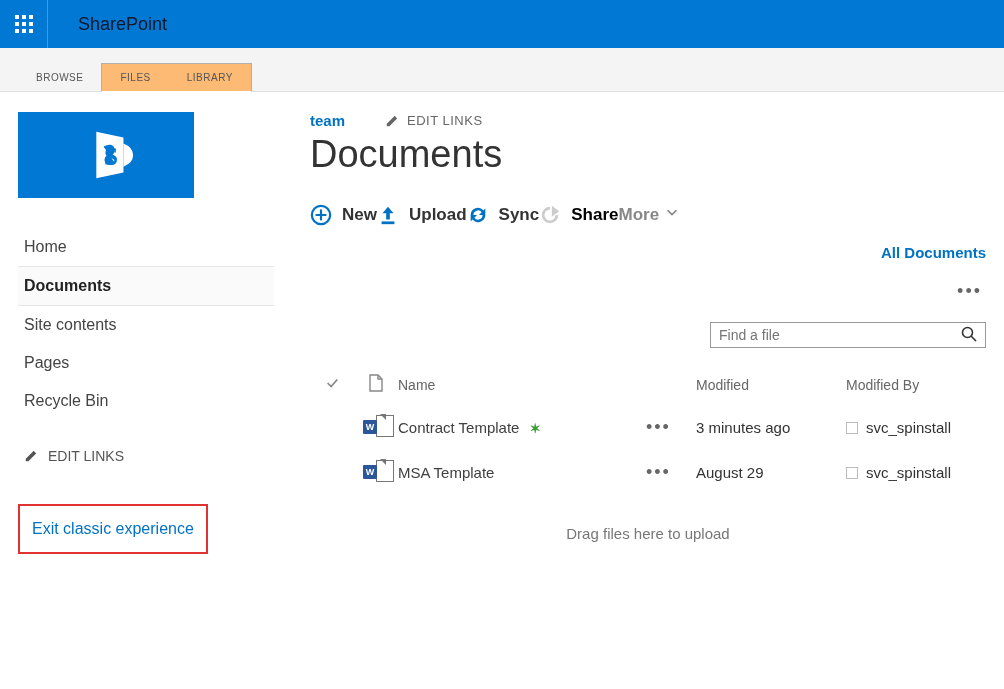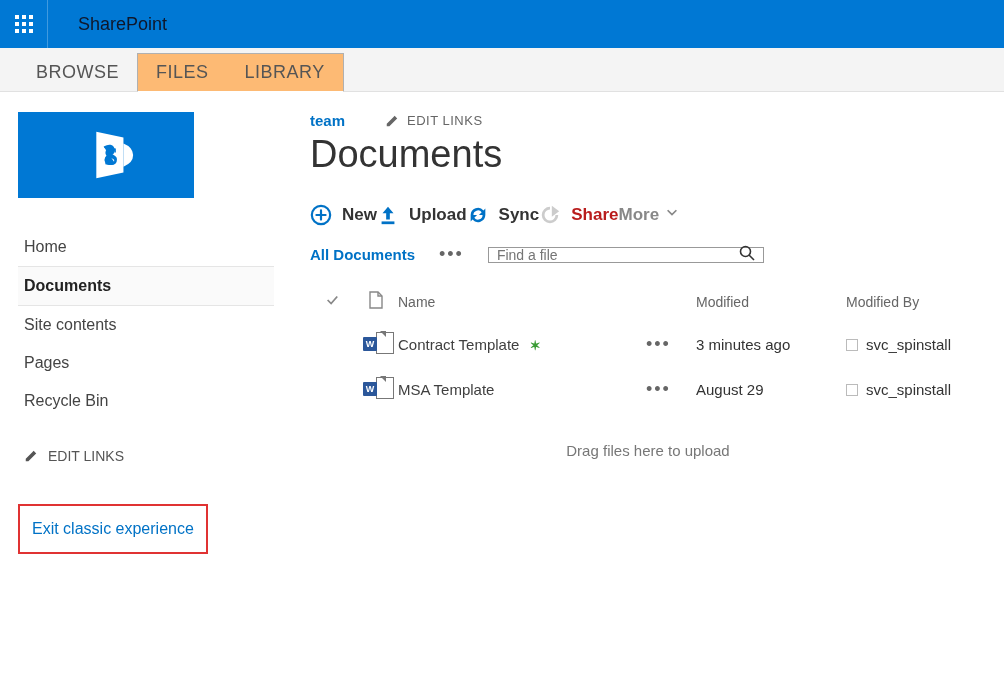--- a/index.html
+++ b/index.html
@@ -6,21 +6,21 @@
   body { font-family: "Segoe UI", Arial, sans-serif; font-size: 14px; color: #444; width: 1004px; background: #fff; }
   a { text-decoration: none; color: inherit; cursor: pointer; }
 
   
   .suite-bar { height: 48px; background: #0078d4; display: flex; align-items: center; color: #0f172a; }
   .waffle { width: 48px; height: 48px; display: flex; align-items: center; justify-content: center; border-right: 1px solid rgba(255,255,255,0.25); }
   .waffle svg { width: 18px; height: 18px; }
   .suite-title { padding-left: 30px; font-size: 18px; font-weight: 400; }
 
   
-  .ribbon { height: 44px; background: #f4f4f4; border-bottom: 1px solid #e1e1e1; display: flex; align-items: flex-end; padding: 0 18px; font-size: 18px; color: #555; }
+  .ribbon { height: 44px; background: #f4f4f4; border-bottom: 1px solid #e1e1e1; display: flex; align-items: flex-end; padding: 0 18px; font-size: 10px; color: #555; }
   .ribbon-tab { padding: 10px 18px 8px; text-transform: uppercase; letter-spacing: 0.5px; cursor: pointer; }
   .ribbon-group { display: flex; border: 1px solid #b0b0b0; border-bottom: 1px solid #fff; background: #fdba74; margin-bottom: -1px; }
   .ribbon-group .ribbon-tab { padding-top: 8px; }
 
   
   .main { display: flex; padding: 20px 18px 40px; gap: 36px; }
   .left-col { width: 256px; flex-shrink: 0; }
   .right-col { flex: 1; }
 
   
@@ -37,29 +37,29 @@
 
   
   .header-row { display: flex; align-items: center; gap: 40px; font-size: 15px; margin-bottom: 4px; }
   .header-row .site-link { color: #0072c6; font-weight: 600; }
   .edit-links-top { display: flex; align-items: center; gap: 8px; color: #666; font-size: 13px; letter-spacing: 0.5px; cursor: pointer; }
   .page-title { font-size: 38px; font-weight: 300; color: #333; margin-bottom: 28px; }
 
   
   .toolbar { display: flex; align-items: center; font-size: 17px; color: #333; margin-bottom: 18px; font-weight: bold; }
   .toolbar .tb-item { display: flex; align-items: center; gap: 10px; cursor: pointer; }
-  .toolbar .tb-item.disabled { color: #b91c1c; cursor: default; }
+  .toolbar .tb-item.disabled { color: #000000; cursor: default; }
   .toolbar .tb-item svg { width: 22px; height: 22px; }
   .tb-more { display: flex; align-items: flex-start; gap: 6px; color: #888; cursor: pointer; }
 
   
-  .view-row { display: flex; align-items: center; gap: 20px; margin-bottom: 20px; }
+  .view-row { display: flex; align-items: flex-end; gap: 20px; margin-bottom: 20px; flex-direction: column; }
   .view-name { color: #0072c6; font-weight: 600; font-size: 15px; cursor: pointer; }
   .view-ellipsis { color: #666; font-size: 18px; letter-spacing: 2px; cursor: pointer; padding: 0 4px; }
-  .search-box { width: 276px; height: 16px; border: 1px solid #999; display: flex; align-items: center; padding: 0 8px; }
+  .search-box { width: 276px; height: 26px; border: 1px solid #999; display: flex; align-items: center; padding: 0 8px; }
   .search-box input { border: none; outline: none; flex: 1; font-size: 14px; background: transparent; }
   .search-box .mag { color: #333; }
 
   
   .list-header { display: flex; align-items: center; font-size: 14px; color: #666; padding: 6px 0 10px; }
   .col-check { width: 44px; text-align: center; }
   .col-icon { width: 44px; text-align: center; }
   .col-name { flex: 1; }
   .col-menu { width: 50px; }
   .col-mod { width: 150px; }

